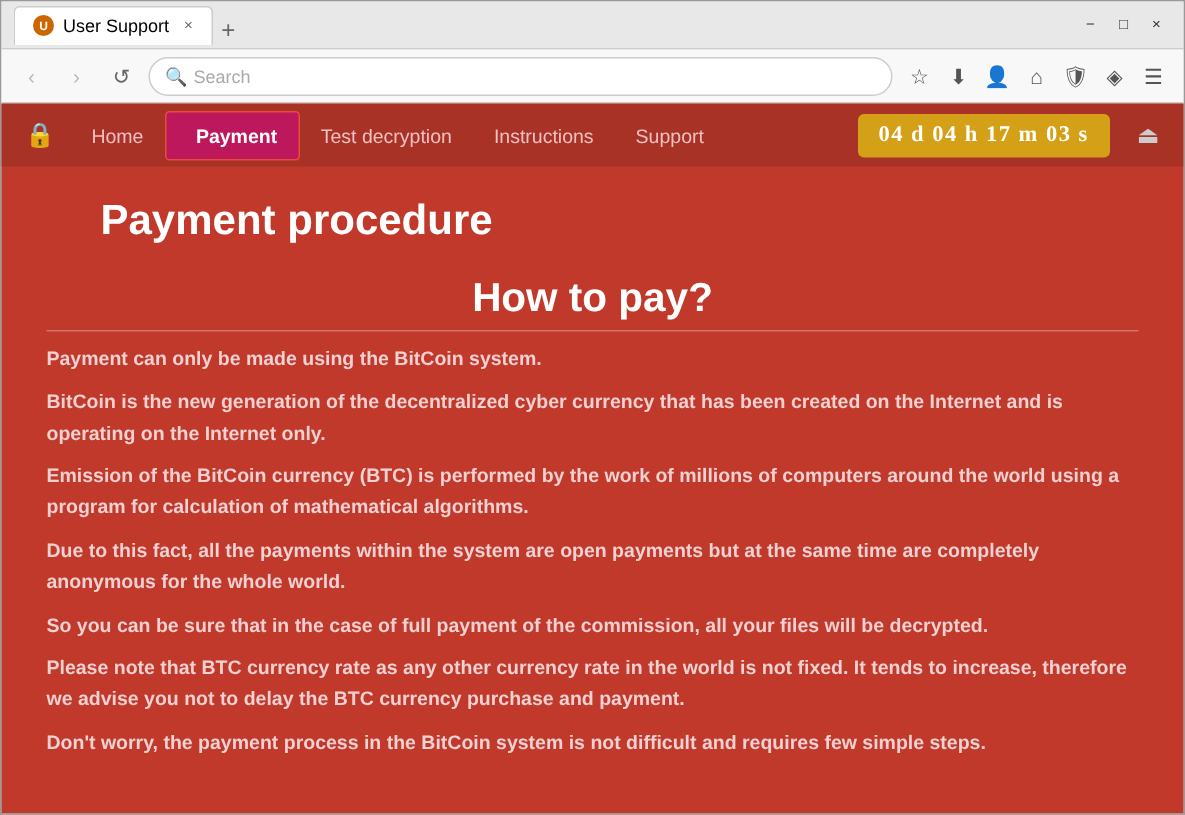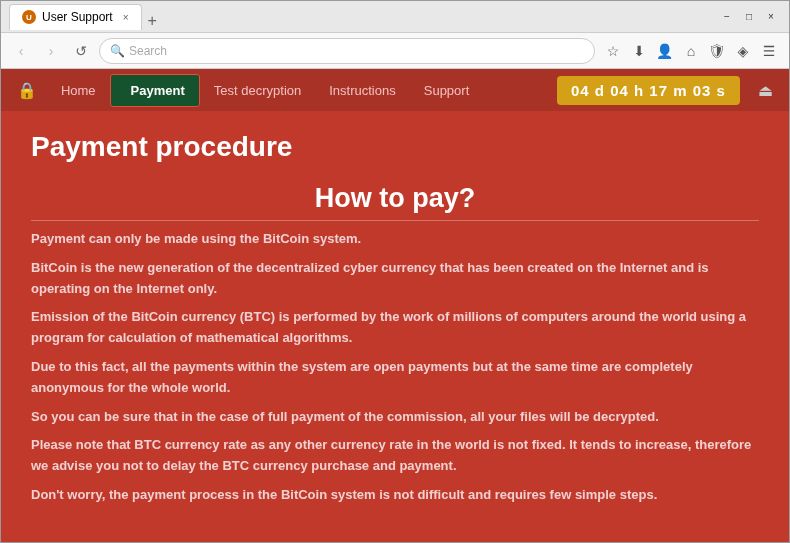--- a/index.html
+++ b/index.html
@@ -152,34 +152,34 @@
     }
     .nav-item {
       color: #f0c0c0;
       font-size: 13px;
       padding: 8px 14px;
       cursor: pointer;
       text-decoration: none;
     }
     .nav-item.active {
       color: white;
-      background: #14532d;
+      background: #be185d;
       border: 1px solid #e74c3c;
       border-radius: 3px;
       font-weight: bold;
       padding-left: 20px;
     }
     .nav-timer {
       background: #d4a017;
       color: white;
       font-size: 15px;
       font-weight: bold;
       padding: 6px 14px;
       border-radius: 4px;
-      font-family: Liberation Sans, sans-serif;
+      font-family: Liberation Serif, serif;
       letter-spacing: 1px;
     }
     .nav-right-icon {
       color: #ccc;
       font-size: 16px;
       margin-left: 10px;
       cursor: pointer;
     }
 
     
@@ -188,20 +188,21 @@
       overflow-y: auto;
       flex: 1;
       color: white;
     }
 
     .page-title {
       font-size: 28px;
       font-weight: bold;
       color: white;
       margin-bottom: 20px;
+      margin-left: 36px;
     }
 
     .section-heading {
       font-size: 27px;
       font-weight: bold;
       color: white;
       margin-bottom: 8px;
       padding-bottom: 6px;
       border-bottom: 1px solid rgba(255,255,255,0.3);
       text-align: center;

